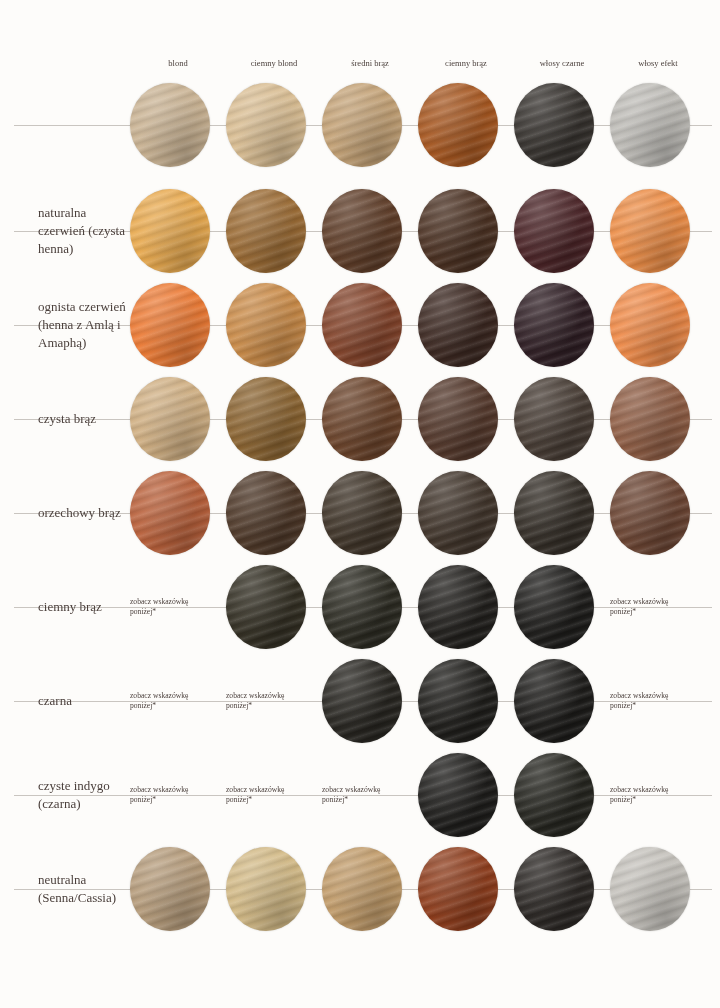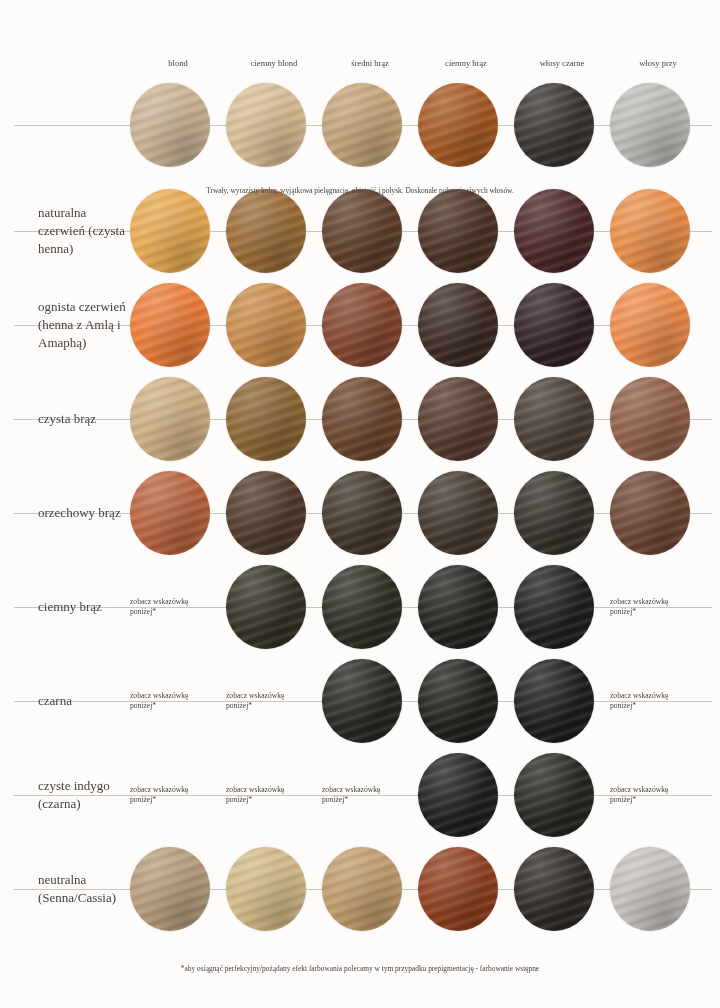--- a/index.html
+++ b/index.html
@@ -160,21 +160,21 @@
 
 
   <div class="grid">
 
     <div class="colhead-row">
       <div class="colhead" style="left:130px">blond</div>
       <div class="colhead" style="left:226px">ciemny blond</div>
       <div class="colhead" style="left:322px">średni brąz</div>
       <div class="colhead" style="left:418px">ciemny brąz</div>
       <div class="colhead" style="left:514px">włosy czarne</div>
-      <div class="colhead" style="left:610px">włosy przy</div>
+      <div class="colhead" style="left:610px">włosy efekt</div>
     </div>
 
     <div id="rows-host">
         <div class="row first" style="position: absolute; left: 0px; width: 720px; top: 22px; height: 94px;">
           <div class="rule"></div>
           <div class="cell" style="left: 130px;">
             <div class="swatch" style="background: rgb(201, 178, 146);"></div>
           </div>
           <div class="cell" style="left: 226px;">
             <div class="swatch" style="background: rgb(217, 189, 146);"></div>
@@ -365,17 +365,15 @@
             <div class="swatch" style="background: rgb(43, 39, 36);"></div>
           </div>
           <div class="cell" style="left: 610px;">
             <div class="swatch" style="background: rgb(196, 193, 187);"></div>
           </div>
         </div>
       </div>
 
   </div>
 
-  <div class="desc" style="top:186px">Trwały, wyrazisty kolor, wyjątkowa pielęgnacja, objętość i połysk. Doskonałe pokrycie siwych włosów.</div>
-
-  <div class="footnote" style="top:964px">*aby osiągnąć perfekcyjny/pożądany efekt farbowania polecamy w tym przypadku   prepigmentację - farbowanie wstępne</div>
+
 
 </div>
 
 </body></html>

